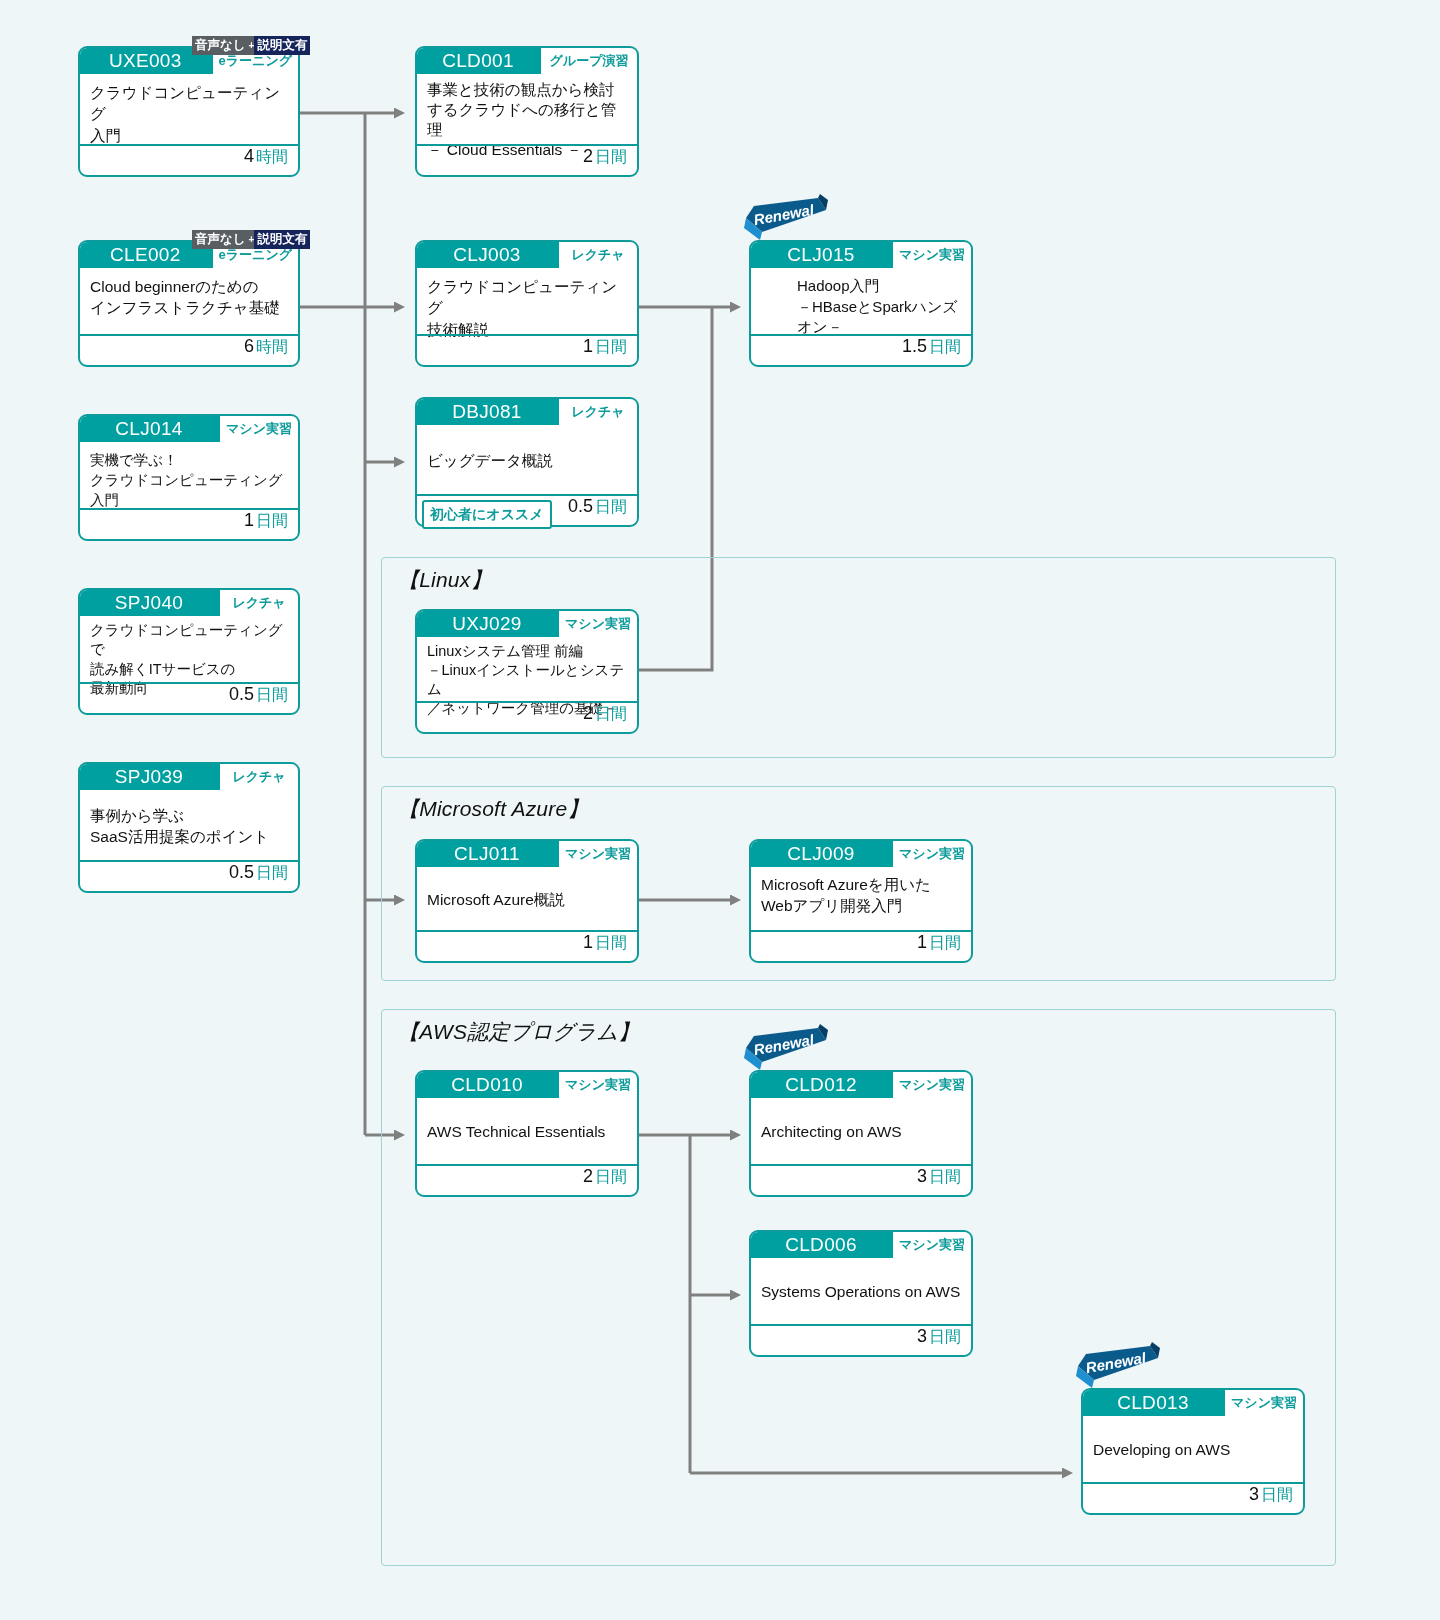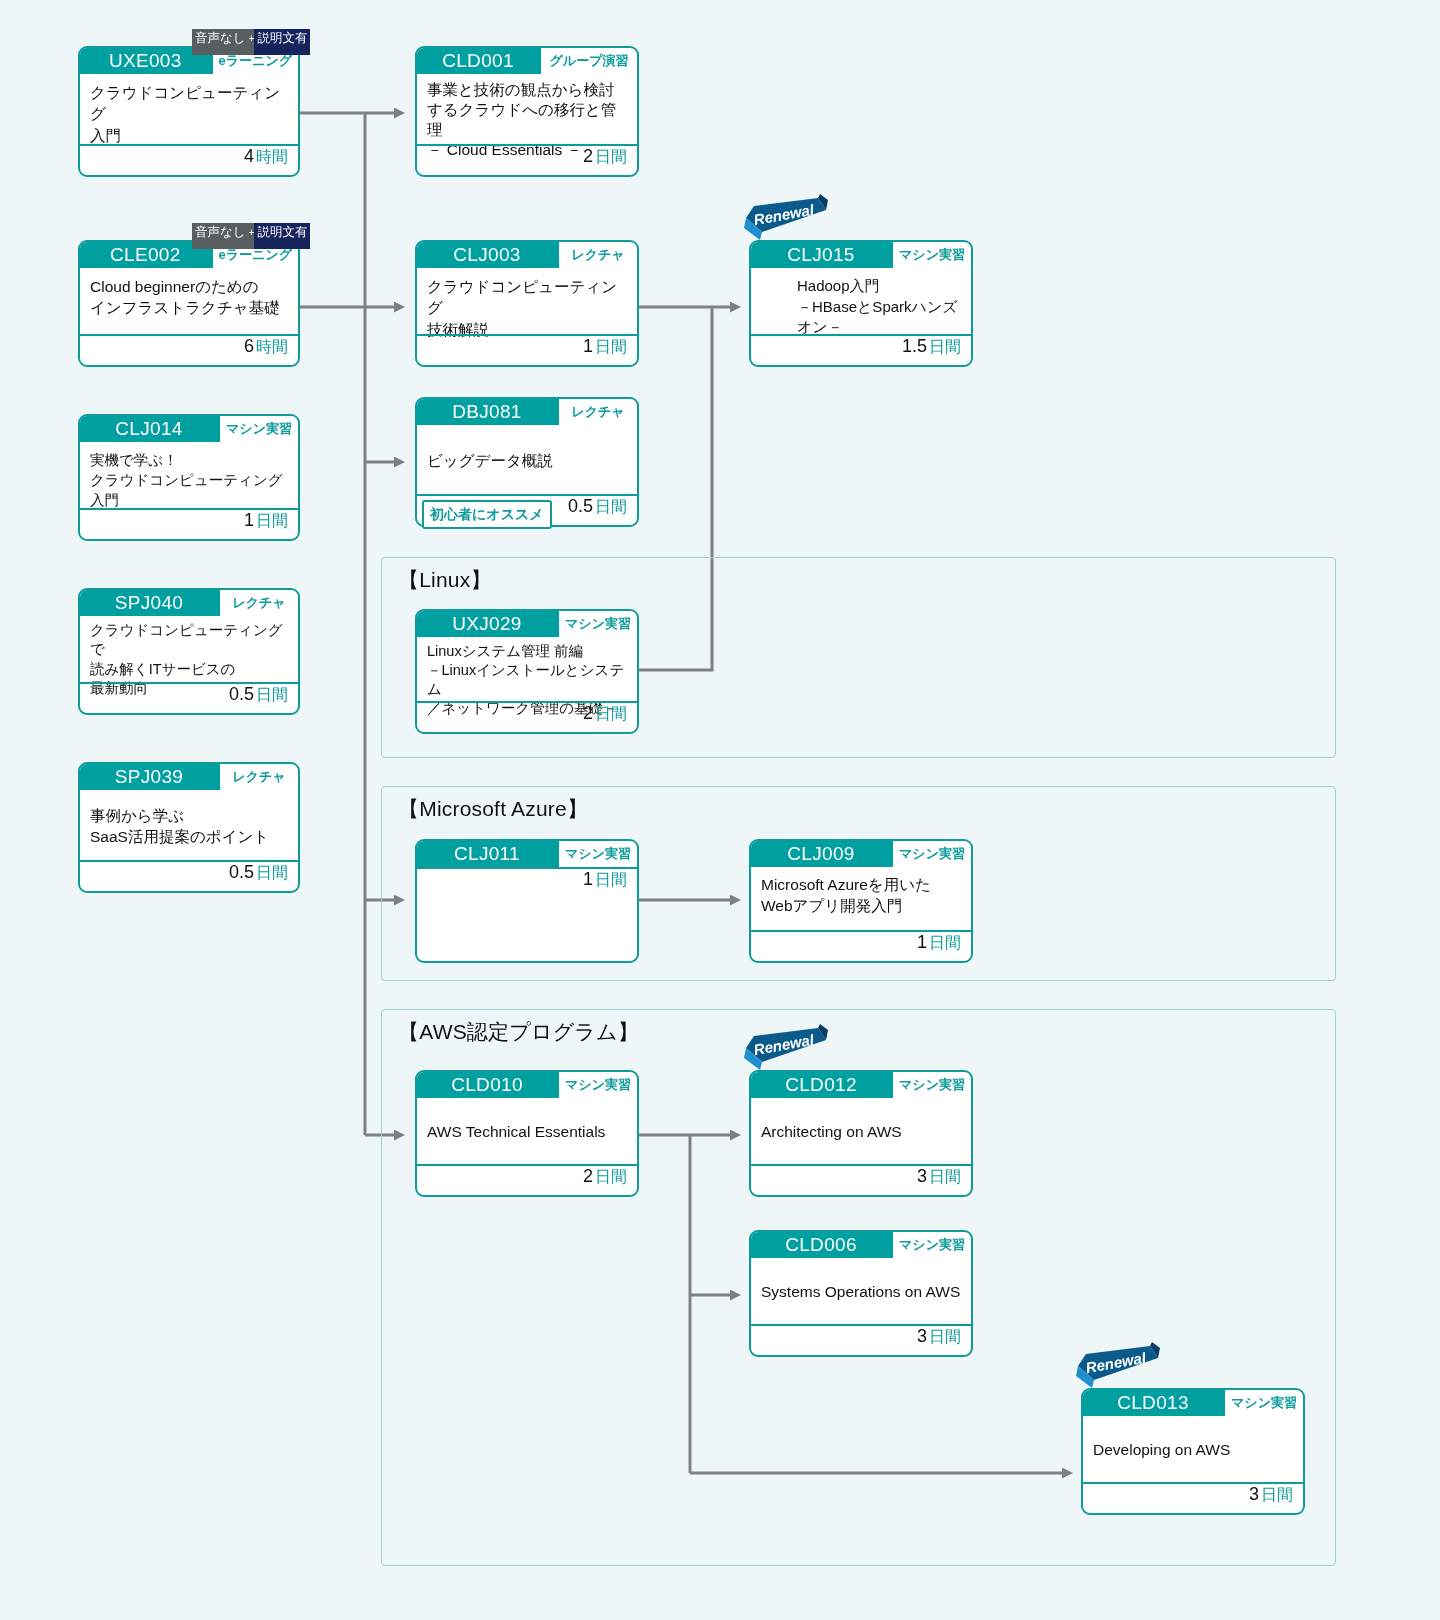--- a/index.html
+++ b/index.html
@@ -65,25 +65,26 @@
     padding:0 10px 0 8px;
     position:relative;
   }
   .card .dur { font-size:18px; color:#111; }
   .card .dur .unit { color:#0d9b9b; font-size:16px; padding-left:2px; }
 
   
   .elearn-badge {
     position:absolute;
     display:flex;
-    height:26px;
+    height:33px;
     font-size:12.5px;
     line-height:19px;
-    font-weight:normal;
+    font-weight:bold;
     z-index:6;
+    align-items:center;
   }
   .elearn-badge .b1 { background:#595e63; color:#fff; padding:0 3px; }
   .elearn-badge .plus { background:#595e63; color:#fff; padding:0 0px; font-size:10px; }
   .elearn-badge .b2 { background:#15255c; color:#fff; padding:0 3px; }
 
   
   .rec-badge {
     position:absolute;
     background:#ffffff;
     border:2px solid #0d9b9b;
@@ -111,20 +112,21 @@
     border:1.5px solid #9fd2d4;
     border-radius:4px;
     background:transparent;
   }
   .group .title {
     position:absolute;
     left:16px; top:8px;
     font-size:21px;
     color:#111;
     letter-spacing:0.2px;
+    font-style:italic;
   }
 </style>
 </head>
 <body>
 
 <div id="canvas">
 
   <svg class="wires" viewBox="0 0 1440 1620">
     <defs>
       <marker id="ah" markerWidth="11" markerHeight="11" refX="1" refY="5.5" orient="auto" markerUnits="userSpaceOnUse">
@@ -312,20 +314,21 @@
     <div class="foot">
       <span class="dur"><span>2</span><span class="unit">日間</span></span>
     </div>
   </div>
 
   <div class="card" style="left:415px; top:839px; width:224px; height:124px;">
     <div class="hdr">
       <div class="code">CLJ011</div>
       <div class="kind">マシン実習</div>
     </div>
+    <div class="body vcenter" style="height:63px;">Microsoft Azure概説</div>
     <div class="foot">
       <span class="dur"><span>1</span><span class="unit">日間</span></span>
     </div>
   </div>
 
   <div class="card" style="left:749px; top:839px; width:224px; height:124px;">
     <div class="hdr">
       <div class="code">CLJ009</div>
       <div class="kind">マシン実習</div>
     </div>

